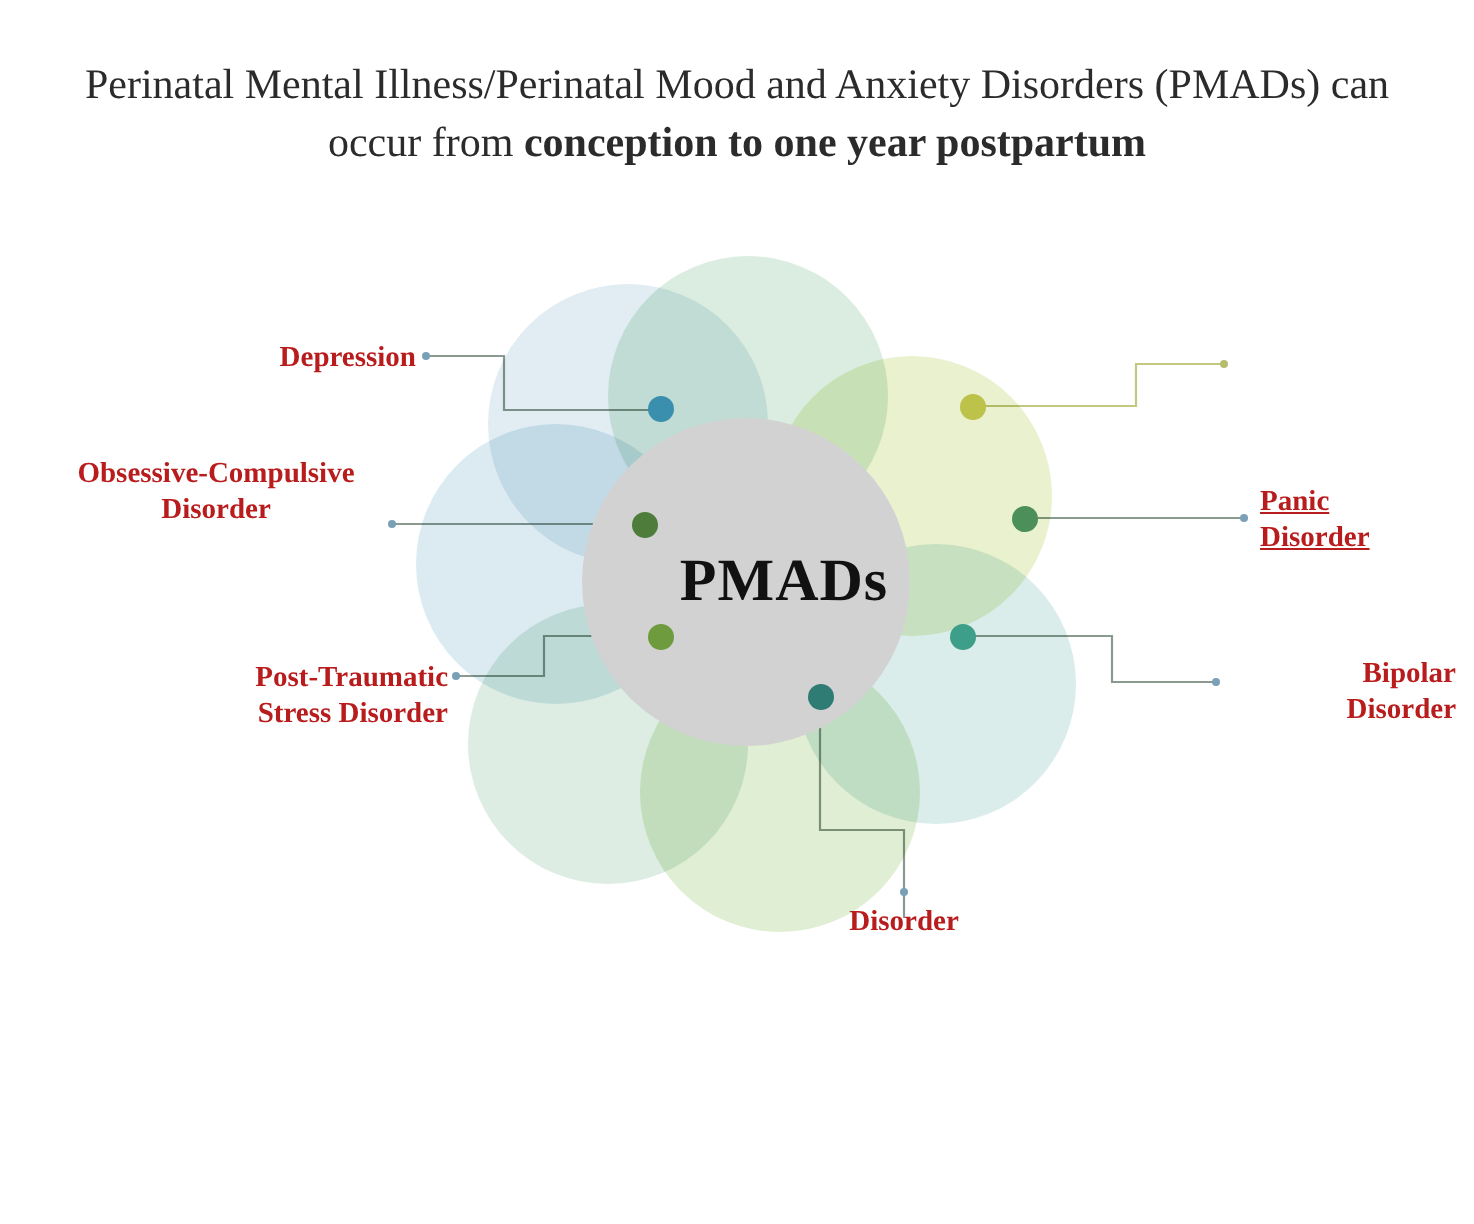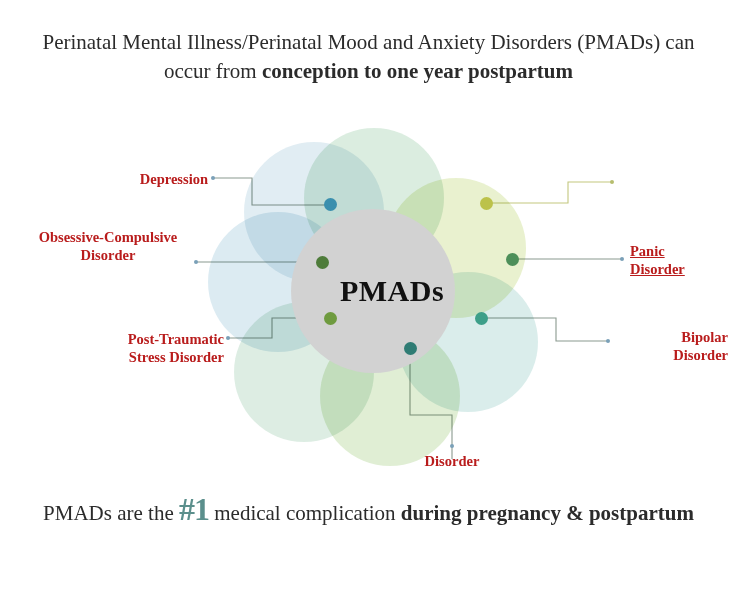--- a/index.html
+++ b/index.html
@@ -188,17 +188,14 @@
   <div class="tick" style="left:610px; top:180px; background:#b6bd6e;"></div>
 
   <div class="label right" style="left:630px; top:242px; width:104px;text-decoration:underline;"><span>Panic
 Disorder</span></div>
   <div class="tick" style="left:620px; top:257px; background:#7aa0b8;"></div>
 
   <div class="label right" style="left:618px; top:328px; width:110px;text-align:right;"><span>Bipolar
 Disorder</span></div>
   <div class="tick" style="left:606px; top:339px; background:#7aa0b8;"></div>
 
-  <div id="footer">
-    <span>PMADs are the </span><span class="big">#1</span><span> medical complication </span><span class="bold">during pregnancy &amp; postpartum</span>
-  </div>
 
 </div>
 
 </body></html>

